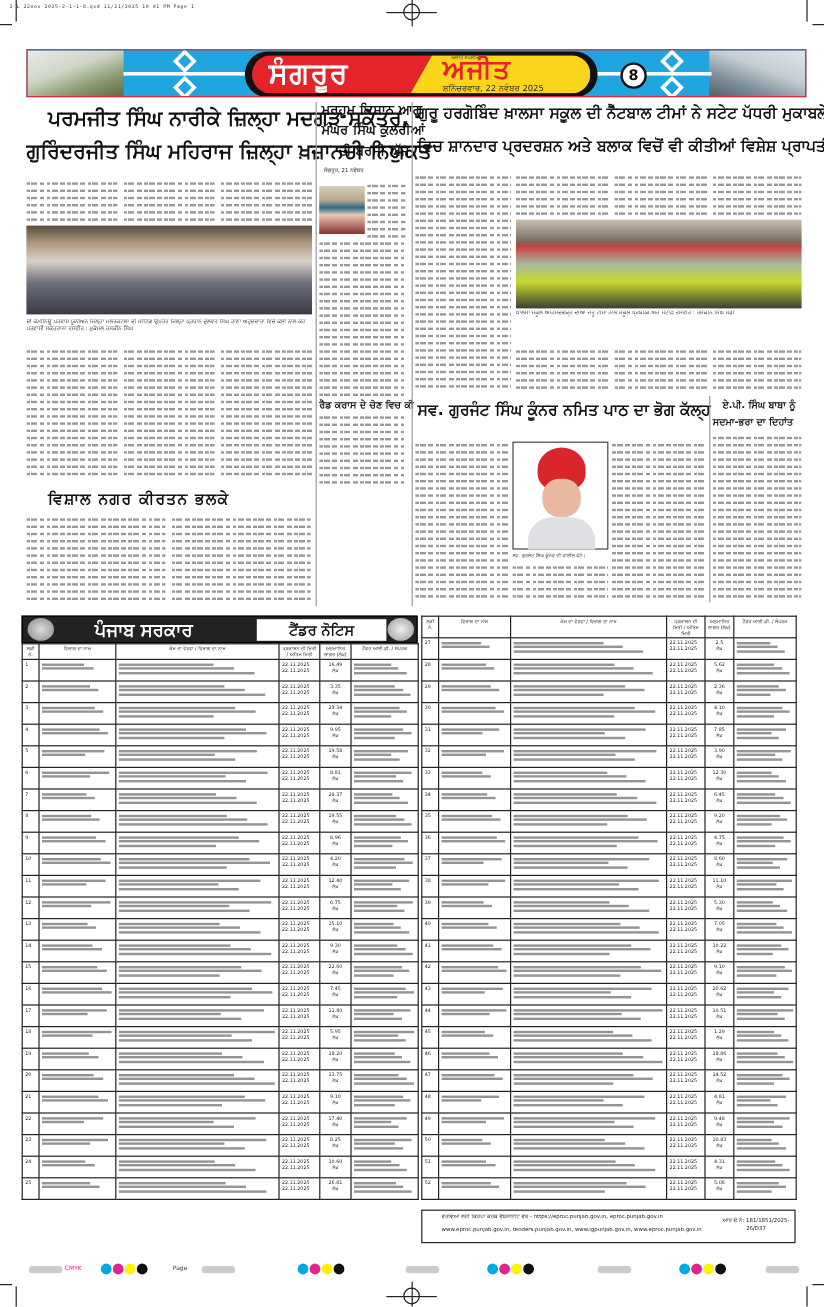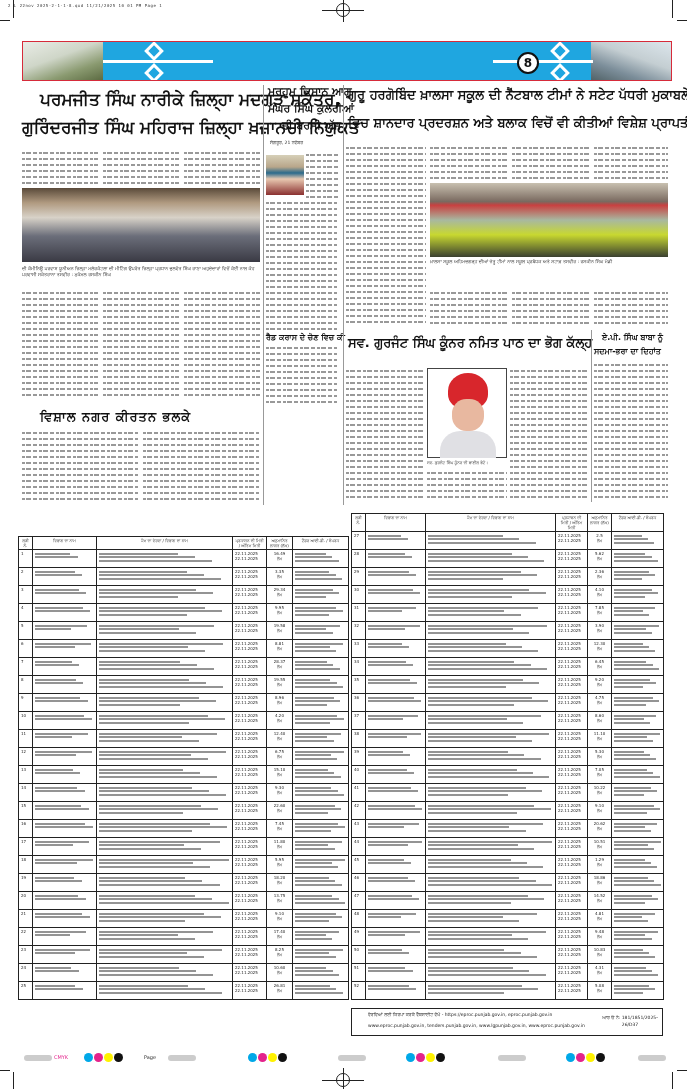--- a/index.html
+++ b/index.html
@@ -58,20 +58,28 @@
 
 <div class="abs mast">
   <div class="abs photo l"></div>
   <div class="abs photo r"></div>
   <div class="abs line" style="left:80px;width:110px"></div>
   <div class="abs line" style="left:470px;width:100px"></div>
   <div class="abs diam" style="left:124px;top:2px"></div>
   <div class="abs diam" style="left:124px;top:24px"></div>
   <div class="abs diam" style="left:530px;top:2px"></div>
   <div class="abs diam" style="left:530px;top:24px"></div>
+  <div class="abs pill">
+    <div class="abs red"></div>
+    <div class="abs yel"></div>
+    <div class="abs t1">ਸੰਗਰੂਰ</div>
+    <div class="abs tag">ਅਜੀਤ ਸਪਲੀਮੈਂਟ</div>
+    <div class="abs t2">ਅਜੀਤ</div>
+    <div class="abs date">ਸ਼ਨਿੱਚਰਵਾਰ, 22 ਨਵੰਬਰ 2025</div>
+  </div>
   <div class="abs pagenum">8</div>
 </div>
 
 <div class="abs hl" style="left:40px;top:90px;font-size:17px">ਪਰਮਜੀਤ ਸਿੰਘ ਨਾਰੀਕੇ ਜ਼ਿਲ੍ਹਾ ਮਦਗੜ ਸਕੱਤਰ,</div>
 <div class="abs hl" style="left:22px;top:118px;font-size:17px">ਗੁਰਿੰਦਰਜੀਤ ਸਿੰਘ ਮਹਿਰਾਜ ਜ਼ਿਲ੍ਹਾ ਖ਼ਜ਼ਾਨਚੀ ਨਿਯੁਕਤ</div>
 <div class="abs body-text" style="left:22px;top:150px;width:76px;height:36px">
     <span></span>
     <span></span>
     <span></span>
     <span></span>
@@ -413,20 +421,26 @@
     <span></span>
     <span></span>
     <span></span>
     <span></span>
     <span></span>
     <span></span>
     <span></span>
   </div>
 
 <div class="abs tender">
+  <div class="abs tbanner">
+    <div class="abs emblem" style="left:4px;top:1px"></div>
+    <div class="abs ttl1">ਪੰਜਾਬ ਸਰਕਾਰ</div>
+    <div class="abs ttl2">ਟੈਂਡਰ ਨੋਟਿਸ</div>
+    <div class="abs emblem" style="left:304px;top:1px;background:radial-gradient(#eee,#999)"></div>
+  </div>
   <table class="abs tbl" id="tbl-left" style="left:0;top:23px;width:330px">
     <colgroup>
         <col style="width:14px">
         <col style="width:64px">
         <col style="width:136px">
         <col style="width:34px">
         <col style="width:26px">
         <col style="width:56px">
       </colgroup>
     <thead>

